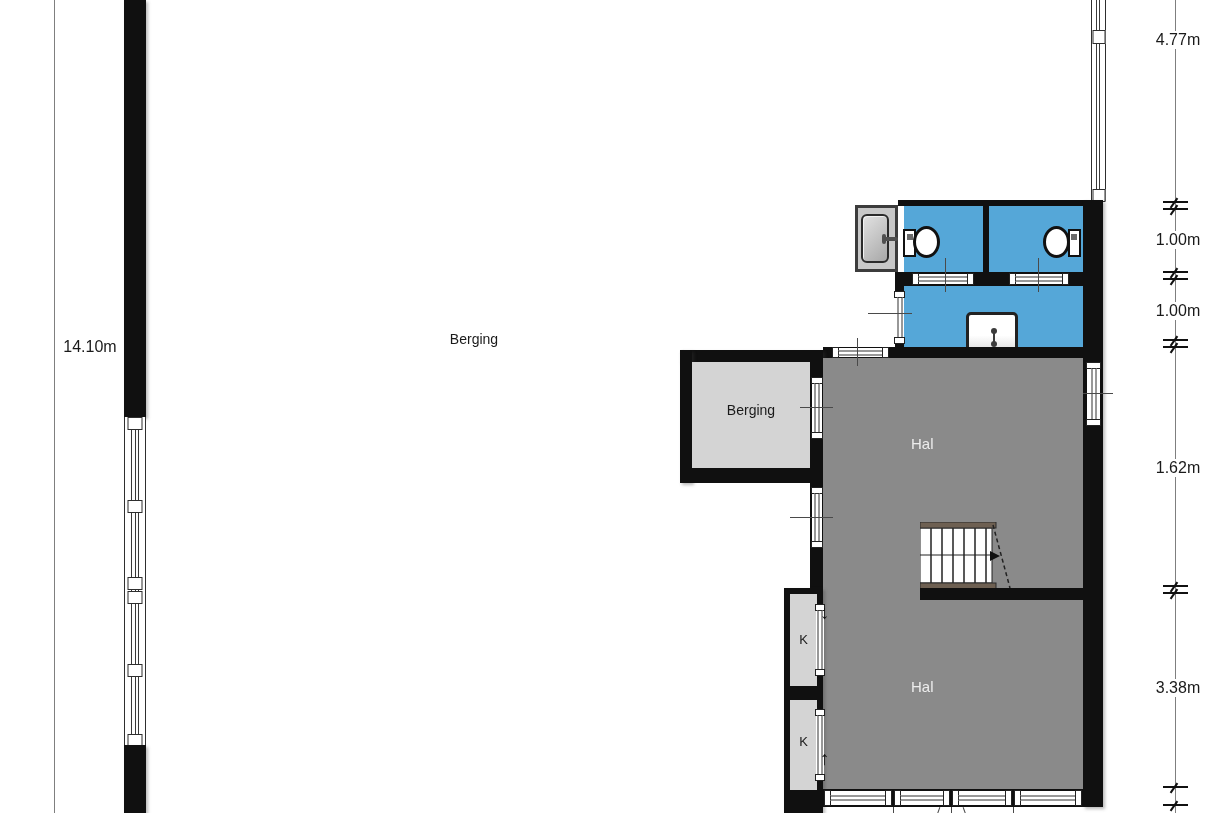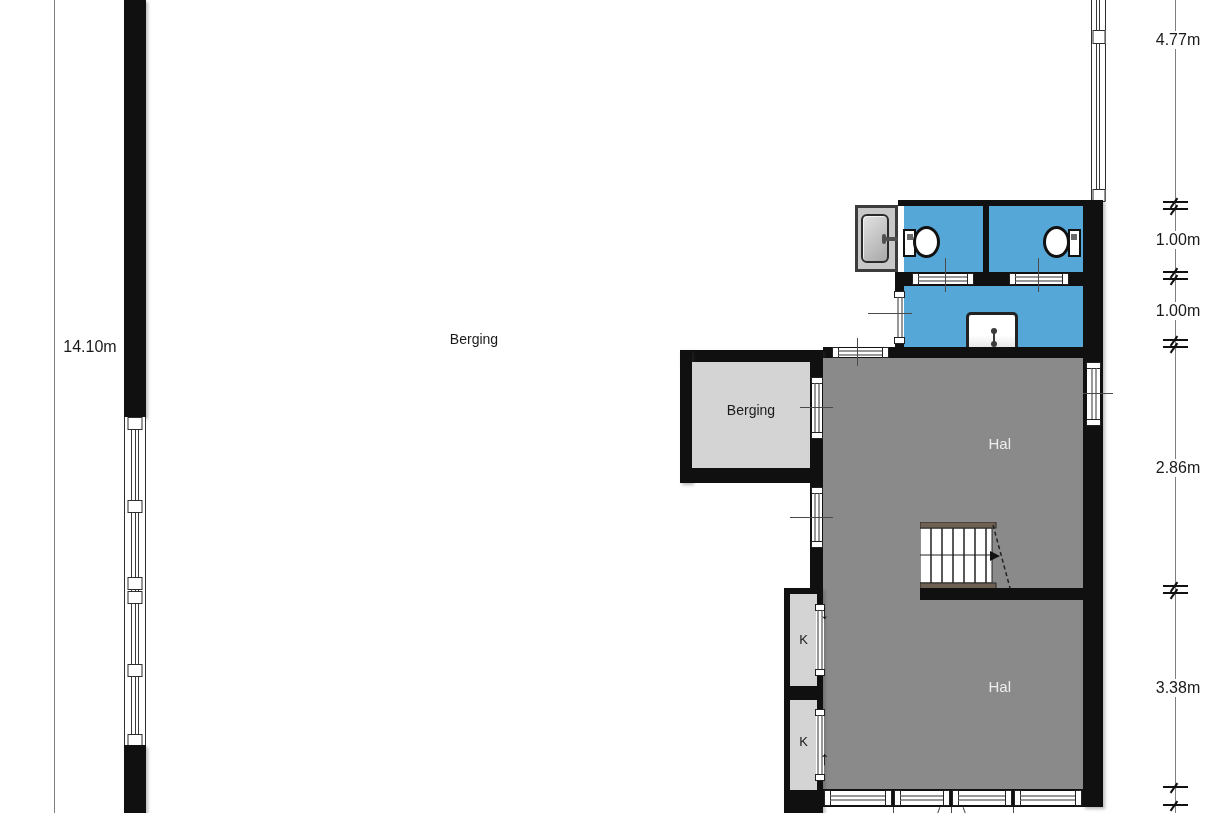--- a/index.html
+++ b/index.html
@@ -12,21 +12,21 @@
   .hall{position:absolute;background:#8a8a8a;}
   .lgray{position:absolute;background:#d4d4d4;}
   
   .dimline-v{position:absolute;width:1px;background:#7f7f7f;}
   .dimlabel{position:absolute;background:#fff;font-size:16px;line-height:18px;text-align:center;padding:0 2px;}
   .tick{position:absolute;left:1163px;width:25px;height:0;border-top:2px solid #111;}
   .tick::after{content:"";position:absolute;left:10px;top:-6px;width:2px;height:12px;background:#111;
                transform:rotate(35deg);}
   
   .roomlabel{position:absolute;font-size:14px;text-align:center;}
-  .hallabel{position:absolute;font-size:15px;color:#ededed;text-align:right;}
+  .hallabel{position:absolute;font-size:15px;color:#ededed;text-align:left;}
   
   .winv{position:absolute;background:#fff;border-left:1px solid #2e2e2e;border-right:1px solid #2e2e2e;}
   .winv .glaze{position:absolute;top:0;bottom:0;left:50%;width:8px;margin-left:-4px;
       background:repeating-linear-gradient(90deg,#3a3a3a 0 1px,transparent 1px 3.5px);}
   .mull{position:absolute;left:50%;transform:translateX(-50%);width:13px;height:11px;background:#fff;border:1px solid #2e2e2e;}
   
   .dsym{position:absolute;background:#fff;}
   .dsym .glass{position:absolute;background:#fff;border:1px solid #333;}
   .dsym.h .glass{left:5px;right:5px;top:50%;height:3px;transform:translateY(-50%);}
   .dsym.v .glass{top:5px;bottom:5px;left:50%;width:3px;transform:translateX(-50%);}
@@ -214,16 +214,16 @@
   <div class="tick" style="top:339px;"></div>
   <div class="tick" style="top:346px;"></div>
   <div class="tick" style="top:585px;"></div>
   <div class="tick" style="top:592px;"></div>
   <div class="tick" style="top:786px;"></div>
   <div class="tick" style="top:804px;"></div>
 
   <div class="dimlabel" style="left:1147px;top:31px;width:58px;">4.77m</div>
   <div class="dimlabel" style="left:1147px;top:231px;width:58px;">1.00m</div>
   <div class="dimlabel" style="left:1147px;top:302px;width:58px;">1.00m</div>
-  <div class="dimlabel" style="left:1147px;top:459px;width:58px;">2.86m</div>
+  <div class="dimlabel" style="left:1147px;top:459px;width:58px;">1.62m</div>
   <div class="dimlabel" style="left:1147px;top:679px;width:58px;">3.38m</div>
 
 </div>
 
 </body></html>

